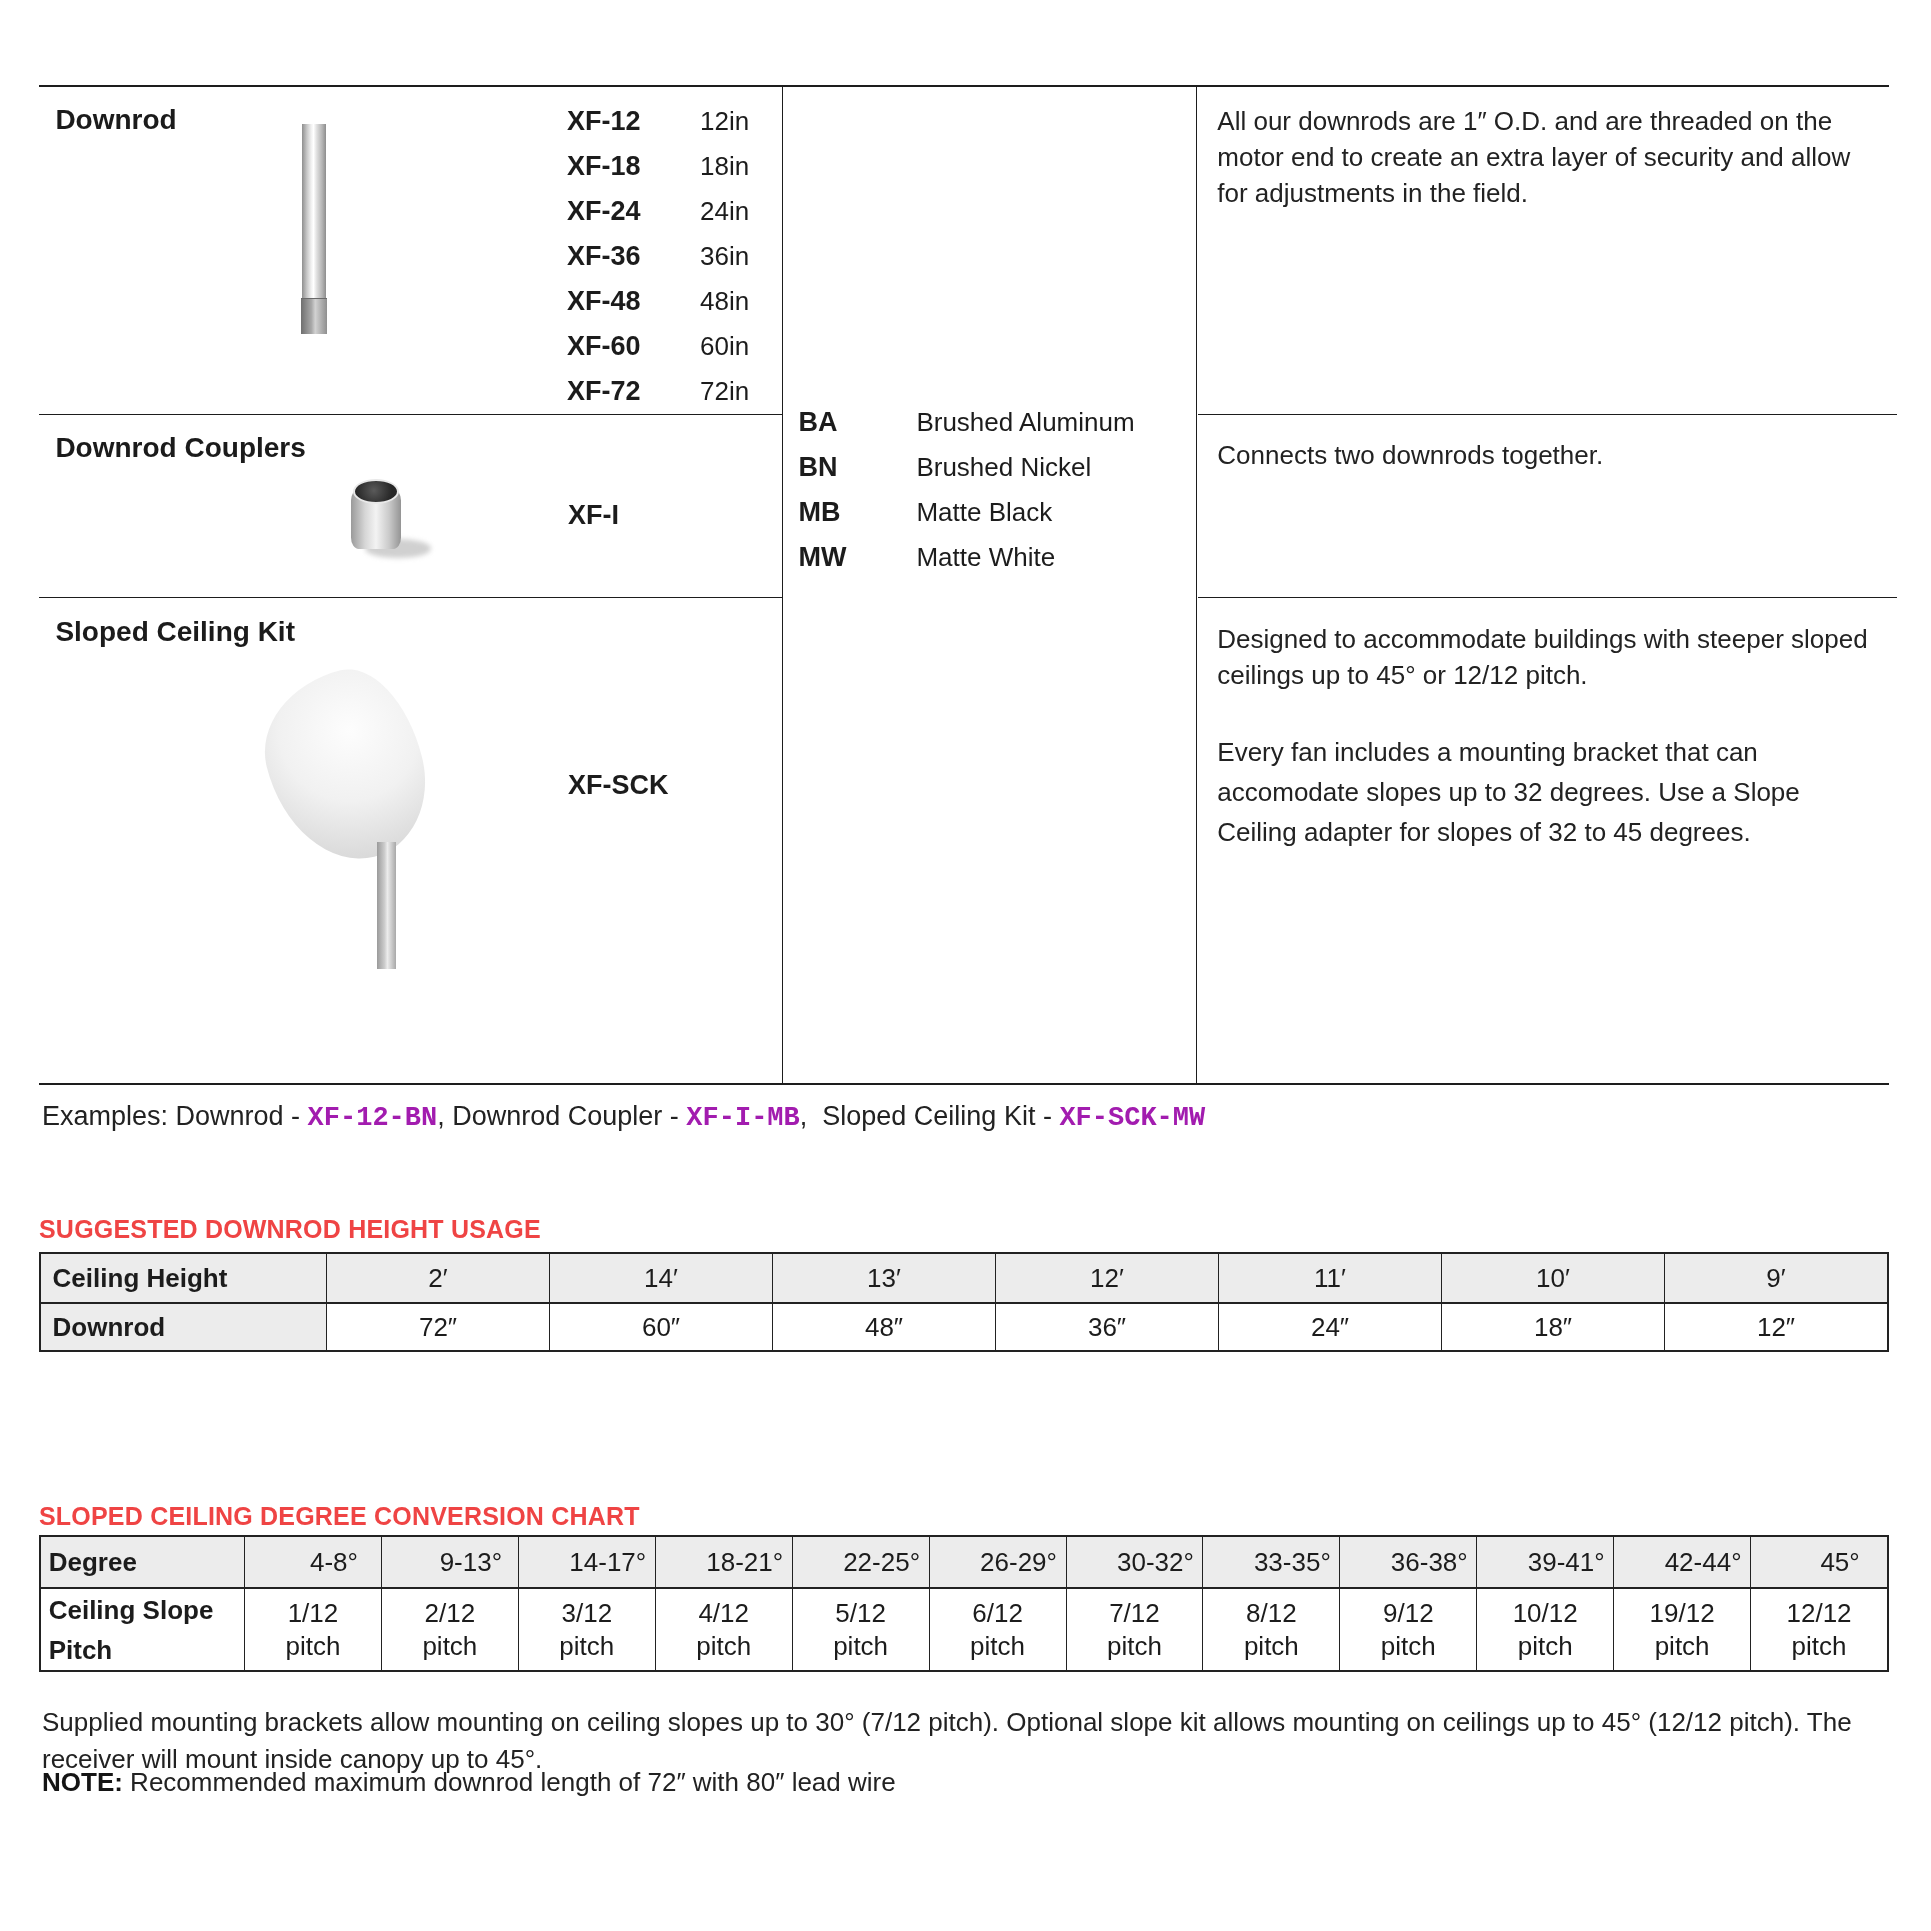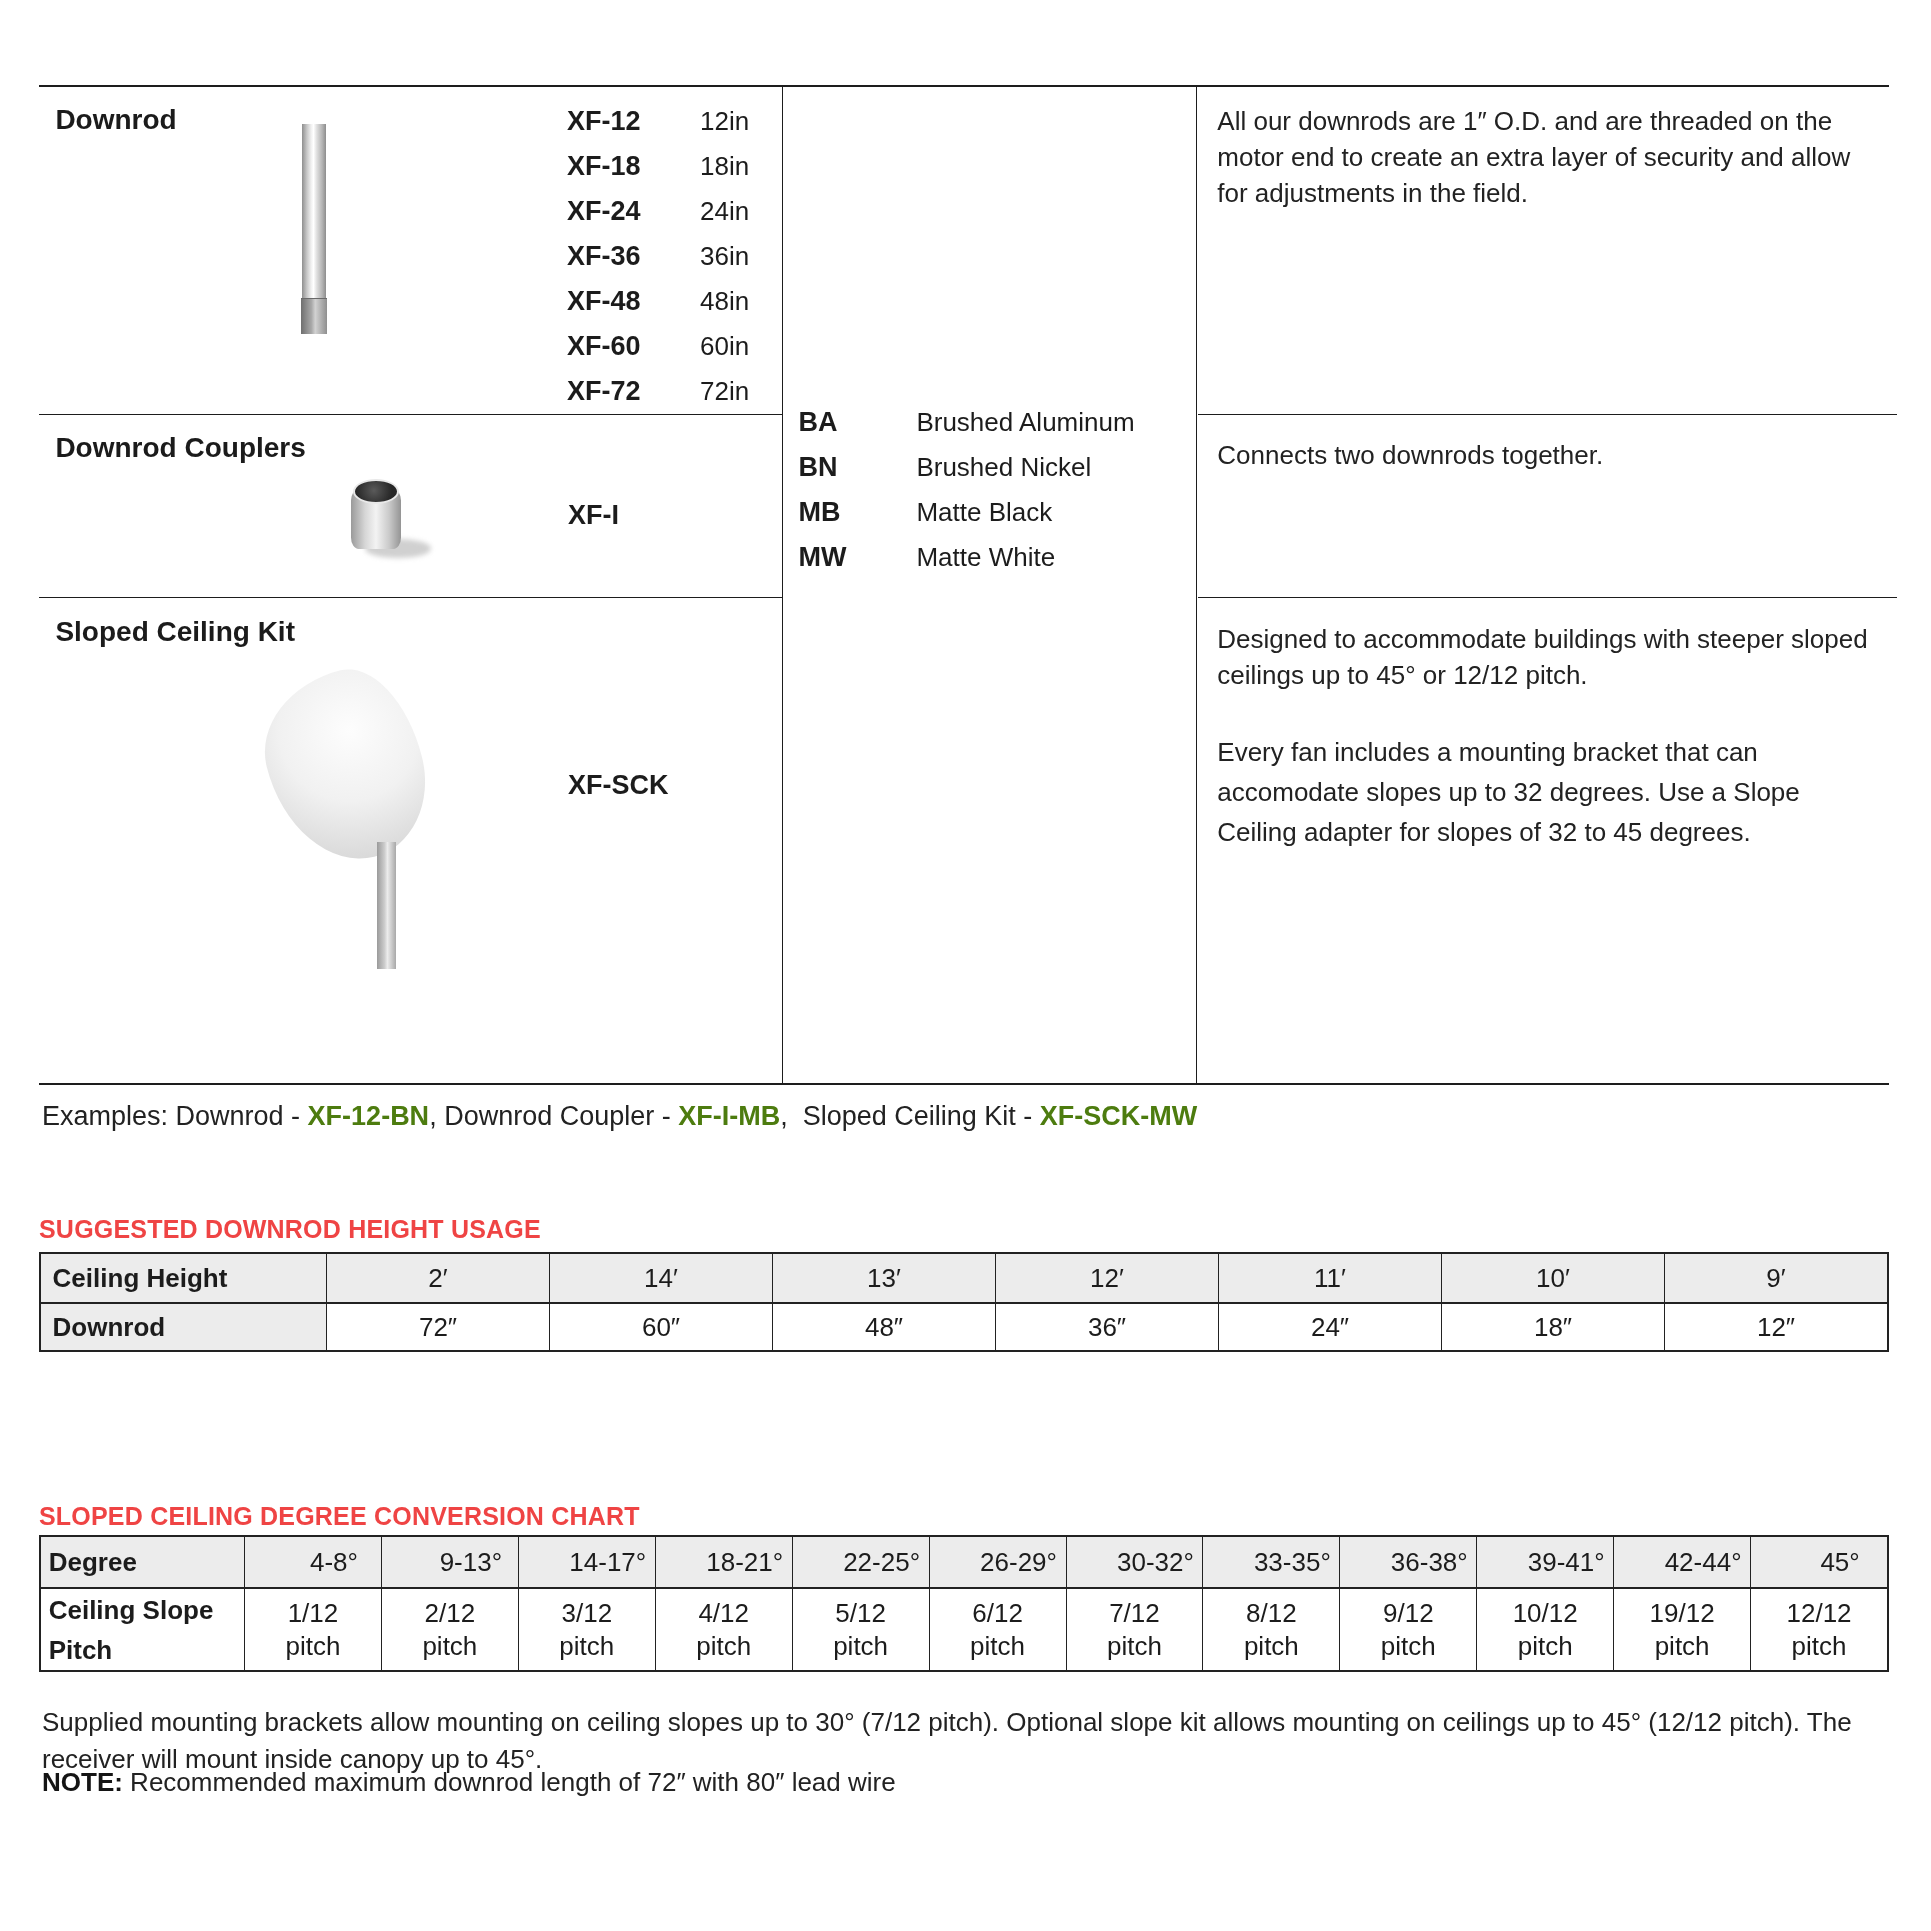--- a/index.html
+++ b/index.html
@@ -82,21 +82,21 @@
     position:absolute; left:330px; top:164px; width:44px; height:64px;
     border-radius:50%; border-right:8.7px solid #d2d2d2; transform:rotate(12deg);
   }
   .sck-rodart {
     position:absolute; left:338px; top:243px; width:19.3px; height:127px;
     background:linear-gradient(to right,#9a9a9a,#cdcdcd 40%,#ececec 55%,#a8a8a8);
   }
 
   
   .examples { position:absolute; left:42px; top:1101px; font-size:27px; white-space:pre-wrap; color:#222; }
-  .examples b { color:#4d7c0f; }
+  .examples b { color:#a21caf;font-family:Liberation Mono, monospace; }
 
   
   .tbl-title { position:absolute; font-size:25px; font-weight:bold; color:#ef4444; letter-spacing:0.2px; }
 
   
   .t1 {
     position:absolute; left:39px; top:1252px; width:1850px;
     display:grid; grid-template-columns:285px repeat(7,1fr); grid-template-rows:48px 48px;
     border:2.9px solid #222; box-sizing:border-box; font-size:26px;
   }

